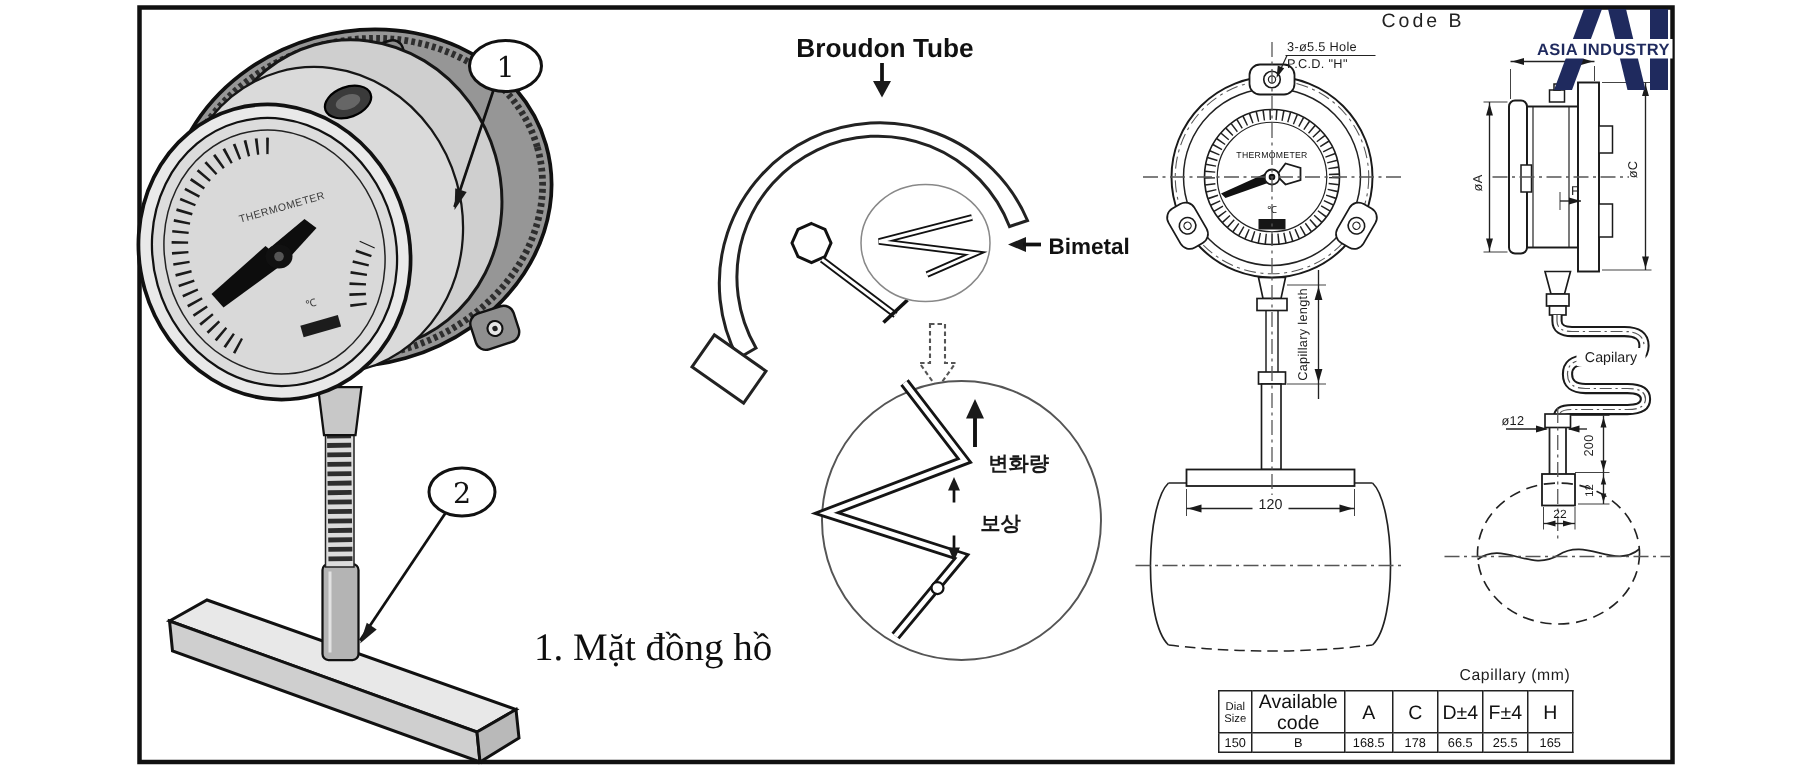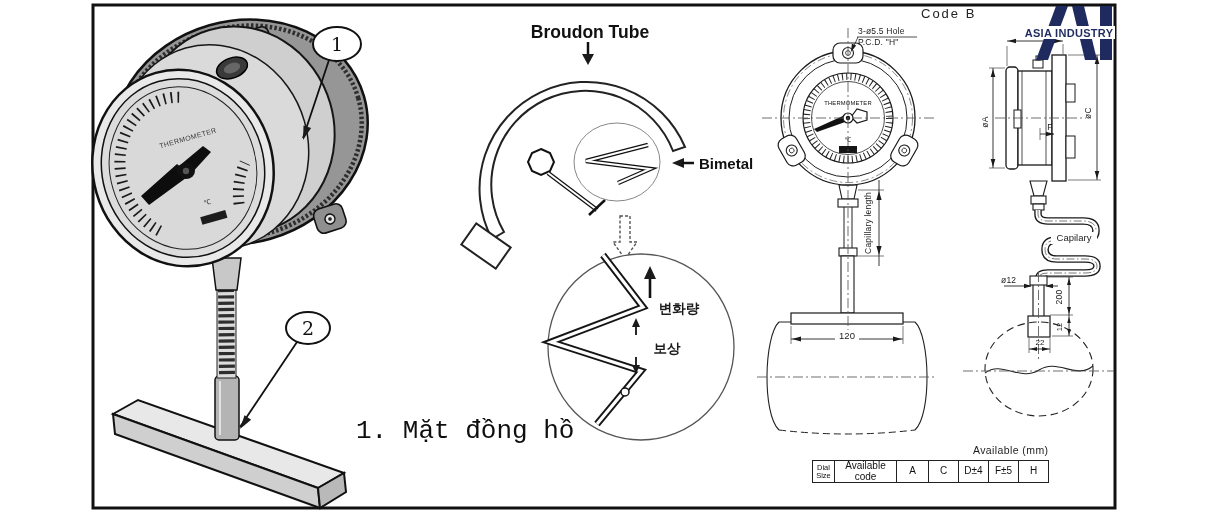--- a/index.html
+++ b/index.html
@@ -8,28 +8,28 @@
   svg text{user-select:none;}
   .lab{font-family:"Liberation Sans",sans-serif;font-size:8.5px;fill:#1c1c1c;letter-spacing:.2px;}
   .lab9{font-family:"Liberation Sans",sans-serif;font-size:9.5px;fill:#1c1c1c;}
   .blab{font-family:"Liberation Sans",sans-serif;font-weight:bold;fill:#111;}
   .klab{font-family:"DejaVu Sans","Liberation Sans",sans-serif;font-weight:bold;font-size:13.5px;fill:#1a1a1a;}
   .dim{stroke:#222;stroke-width:.9;fill:none;}
   .ext{stroke:#444;stroke-width:.7;fill:none;}
   .cl{stroke:#555;stroke-width:.85;fill:none;stroke-dasharray:10 3 2 3;}
   .arr{fill:#1a1a1a;}
   .ol{stroke:#1a1a1a;fill:#fff;}
-  .legend{position:absolute;left:356px;top:412px;font-family:Liberation Mono, monospace;
+  .legend{position:absolute;left:356px;top:412px;font-family:Liberation Serif, serif;
           font-size:26px;color:#0e0e0e;line-height:39px;white-space:nowrap;text-align:center;}
   .dims-caption{position:absolute;left:973px;top:444px;font-size:10.5px;color:#1c1c1c;letter-spacing:.4px;}
   table.dims{position:absolute;left:812px;top:460px;border-collapse:collapse;table-layout:fixed;
              font-size:8.5px;color:#111;text-align:center;}
   table.dims th,table.dims td{border:1px solid #222;padding:0 1px;height:12px;line-height:1.05;
              overflow:hidden;font-weight:normal;}
-  table.dims th{font-size:10px;height:17px;}
+  table.dims th{font-size:13px;height:17px;}
   table.dims th:first-child{font-size:7.5px;}
 </style>
 </head>
 <body>
 
 <div class="page">
 
 <svg width="1208" height="520" viewBox="0 0 1208 520" style="position:absolute;left:0;top:0;">
 
   <rect x="93" y="5" width="1022" height="503" fill="#fff" stroke="#111" stroke-width="3"></rect>
@@ -316,39 +316,48 @@
     <rect x="1100" y="6" width="12" height="54" fill="#1f2a5e"></rect>
     <rect x="1023" y="26" width="92" height="13" fill="#fff"></rect>
     <text x="1069" y="36.5" text-anchor="middle" style="font:bold 11px 'Liberation Sans',sans-serif;fill:#1f2a5e;letter-spacing:.3px">ASIA INDUSTRY</text>
   </g>
 </svg>
 
   <div class="legend">
     <div>1. Mặt đồng hồ</div>
   </div>
 
-  <div class="dims-caption">Available (mm)</div>
+  <div class="dims-caption">Capillary (mm)</div>
   <table class="dims">
     <colgroup>
       <col style="width:22px">
         <col style="width:62px">
         <col style="width:32px">
       <col style="width:30px">
         <col style="width:30px">
         <col style="width:30px">
         <col style="width:30px">
     </colgroup>
     <thead>
         <tr>
           <th>Dial Size</th>
           <th>Available code</th>
           <th>A</th>
           <th>C</th>
           <th>D±4</th>
-          <th>F±5</th>
+          <th>F±4</th>
           <th>H</th>
         </tr>
       </thead>
     <tbody>
+        <tr>
+          <td>150</td>
+          <td>B</td>
+          <td>168.5</td>
+          <td>178</td>
+          <td>66.5</td>
+          <td>25.5</td>
+          <td>165</td>
+        </tr>
       </tbody>
   </table>
 
 </div>
 
 </body></html>

